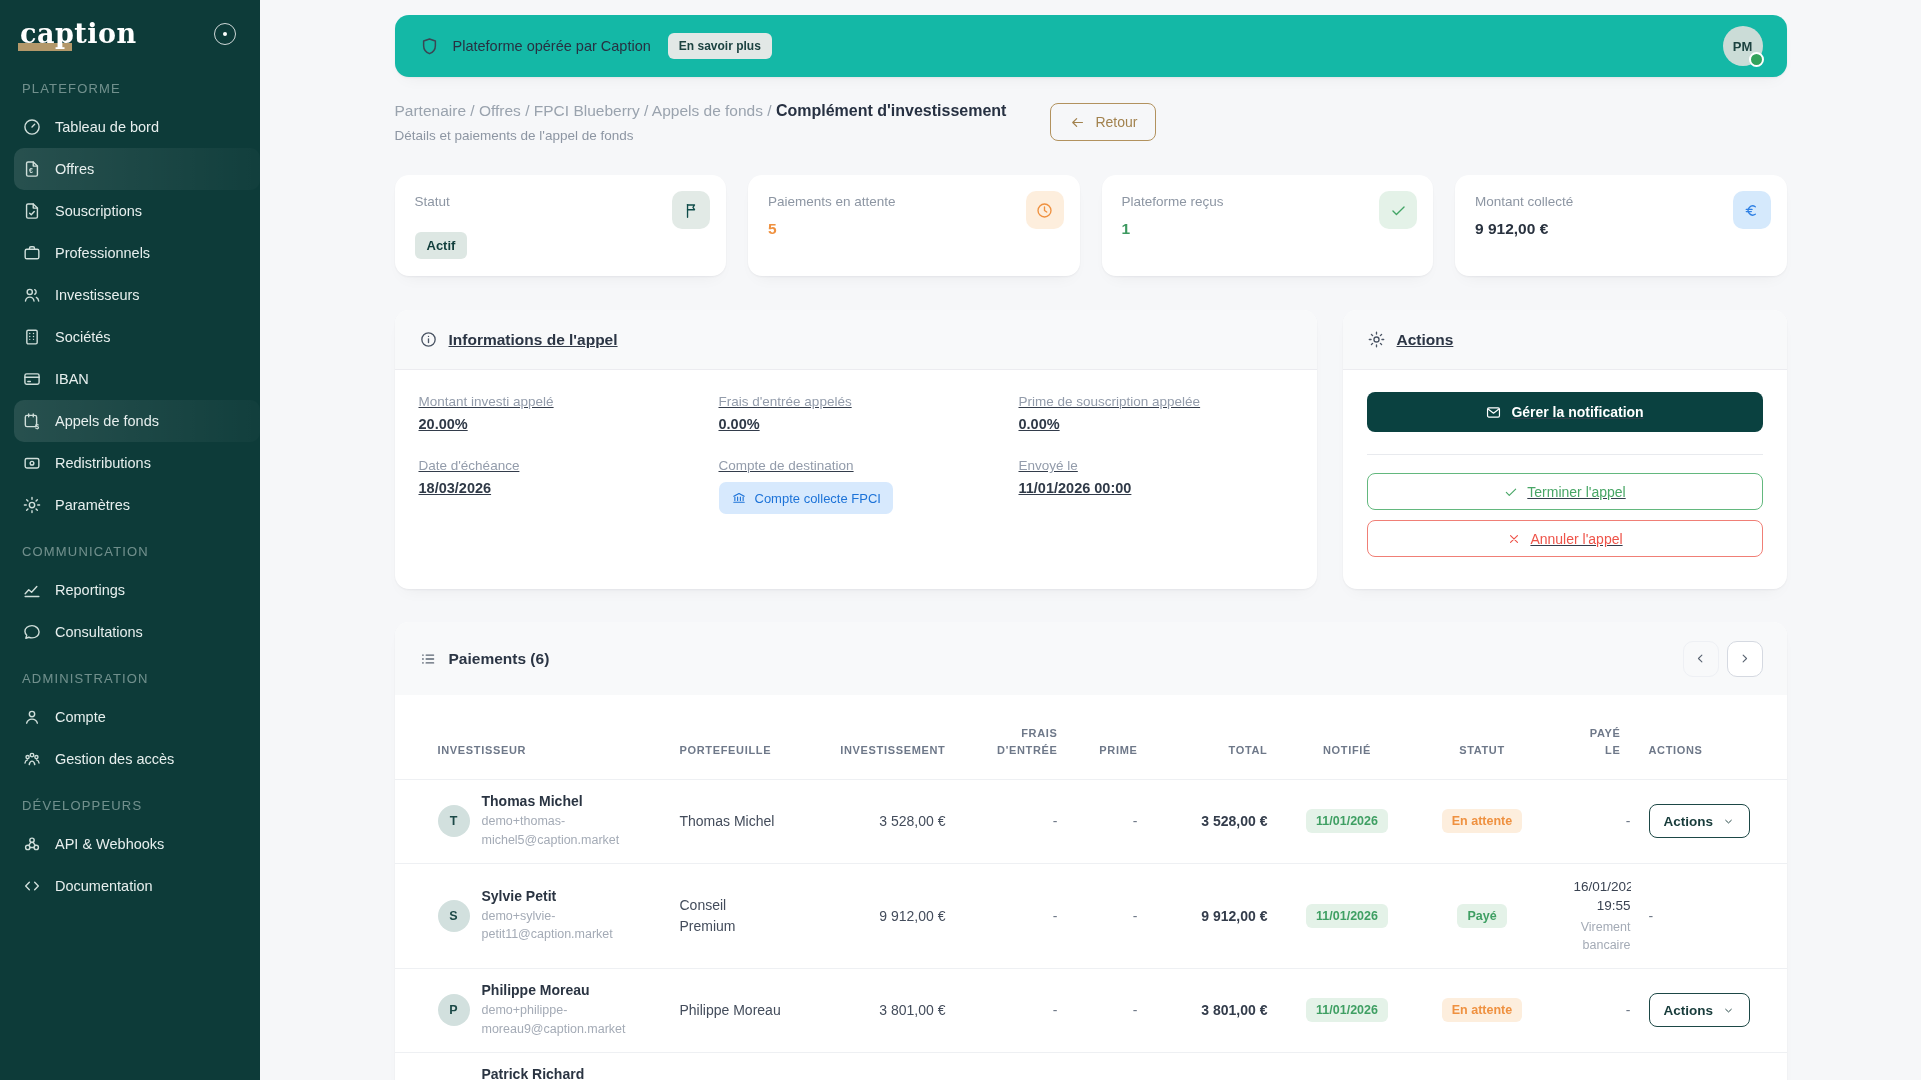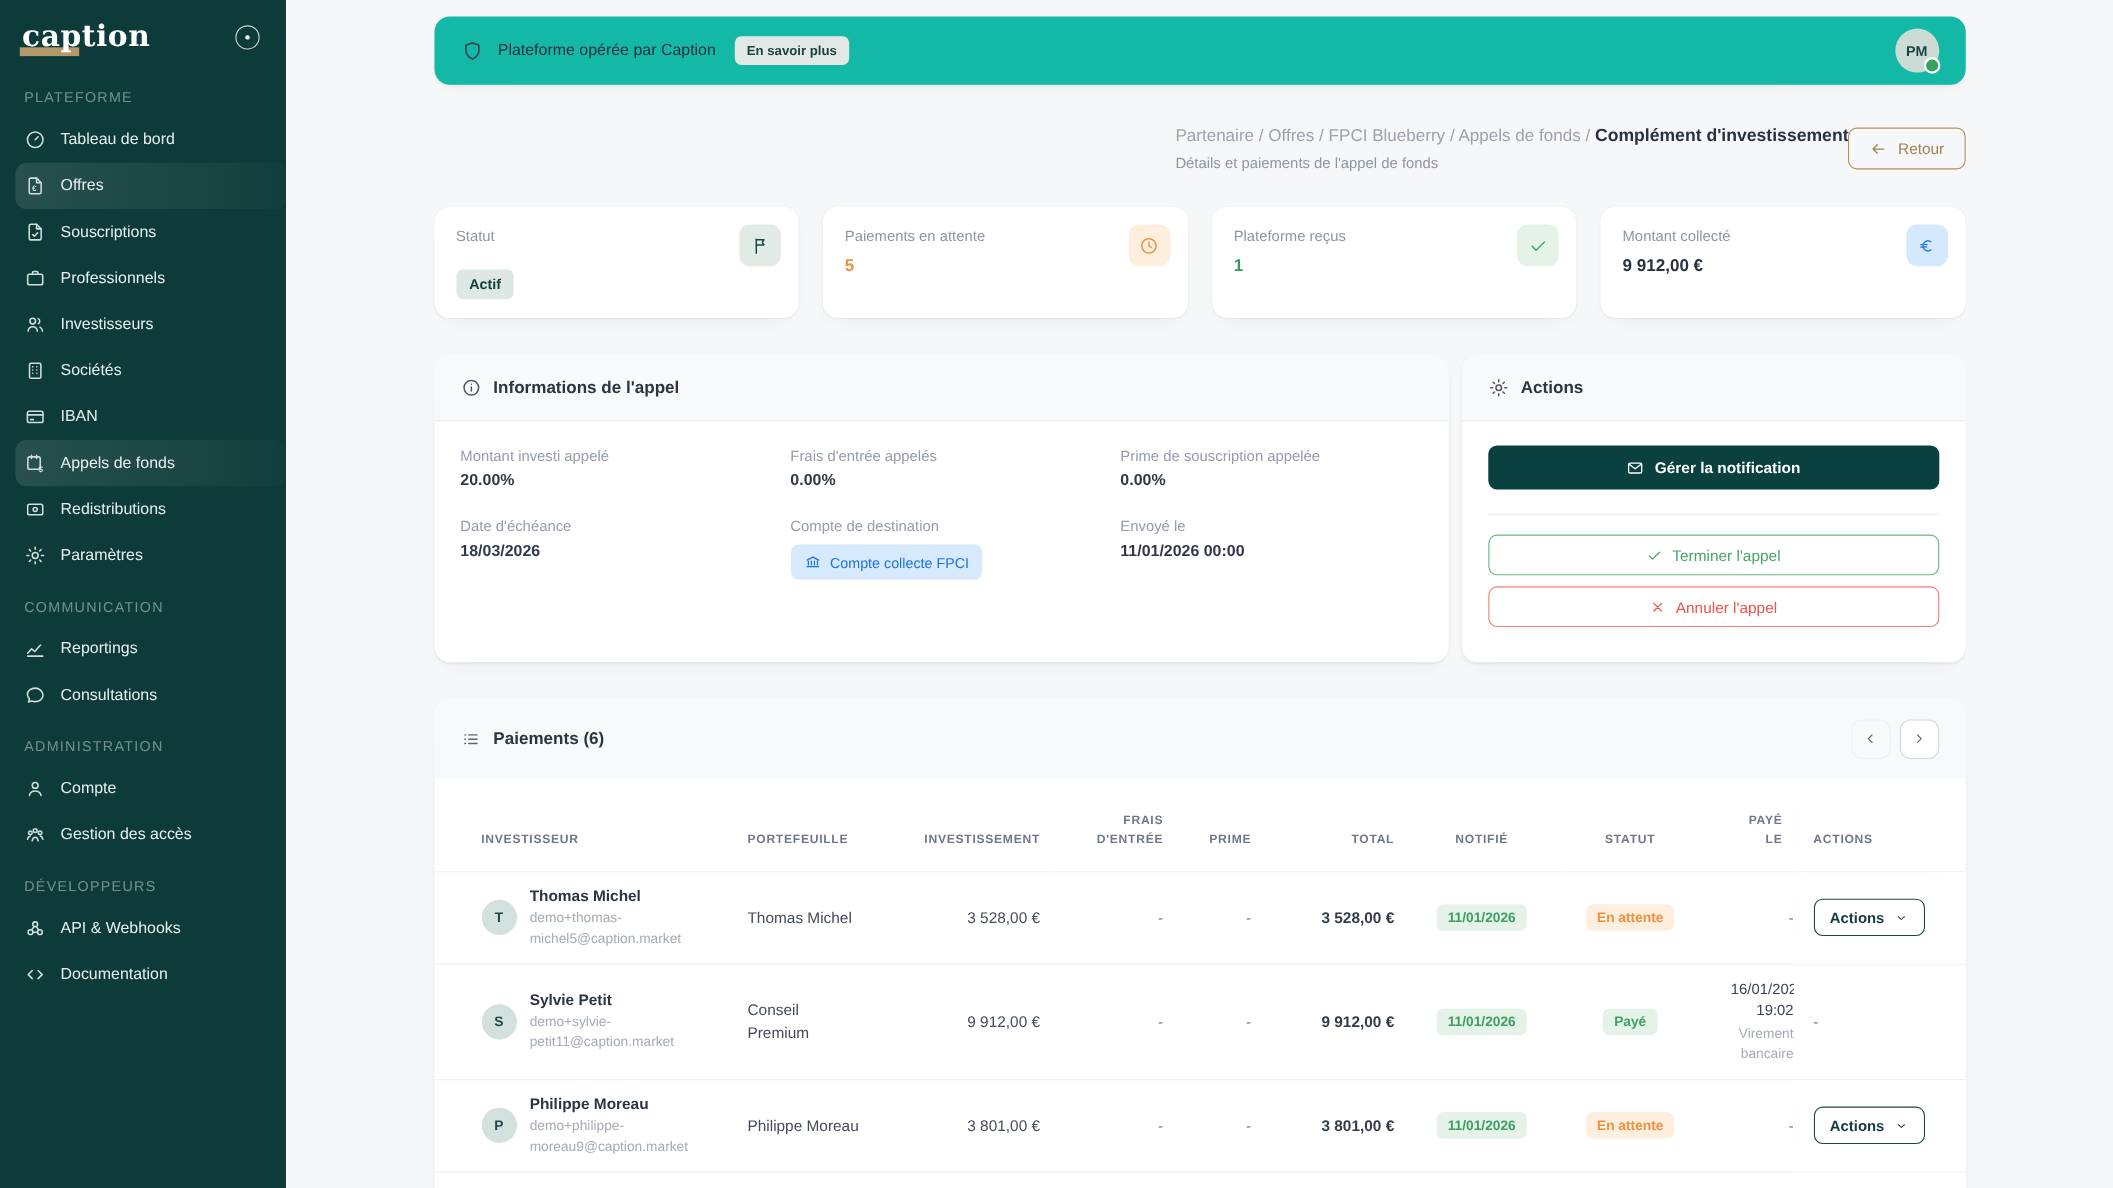--- a/index.html
+++ b/index.html
@@ -70,21 +70,21 @@
     width:40px; height:40px; border-radius:50%; background:#cbdcd7; color:#1c4240;
     font-weight:700; font-size:13px; display:flex; align-items:center; justify-content:center;
     position:relative; cursor:pointer;
   }
   .avatar::after {
     content:""; position:absolute; right:-1px; bottom:-1px; width:11px; height:11px;
     border-radius:50%; background:#33a35c; border:2px solid #fff;
   }
 
   
-  .page-head { display:flex; align-items:flex-start; justify-content:flex-end; margin-top:37px; }
+  .page-head { display:flex; align-items:flex-start; justify-content:flex-start; margin-top:24px;gap:44px; }
   .breadcrumb { font-size:15.5px; color:#9aa3ae; line-height:20px; }
   .crumb { cursor:pointer; }
   .crumb-sep { color:#9aa3ae; }
   .crumb-current { color:#273142; font-weight:700; font-size:16px; }
   .subtitle { margin-top:7px; font-size:13.5px; color:#8d96a3; }
   .back-btn {
     height:38px; padding:0 18px; border:1px solid #b2925e; color:#a2824e; border-radius:8px;
     background:transparent; font-size:14px; font-weight:500; display:flex; align-items:center;
     gap:9px; cursor:pointer; font-family:inherit; margin-top:2px;
   }
@@ -99,21 +99,21 @@
     display:inline-block; background:#dde7e3; color:#113e3c; font-size:13px; font-weight:700;
     padding:6px 12px; border-radius:6px; margin-top:23px;
   }
   .stat-icon {
     position:absolute; top:16px; right:16px; width:38px; height:38px; border-radius:10px;
     display:flex; align-items:center; justify-content:center;
   }
   .stat-icon .ic { width:19px; height:19px; }
 
   
-  .panels { display:flex; gap:12px; margin-top:34px; }
+  .panels { display:flex; gap:26px; margin-top:34px;text-decoration:underline; }
   .panel { background:#fff; border-radius:14px; height:279px; overflow:hidden; }
   .panel-info { width:922px; }
   .panel-actions { flex:1; }
   .panel-head {
     height:60px; background:#f8f9fa; border-bottom:1px solid #ececf0;
     display:flex; align-items:center; gap:11px; padding:0 24px;
     font-size:15.5px; font-weight:600; color:#2b3544;
   }
   .panel-head .ic { width:19px; height:19px; color:#4c5665; }
   .info-grid { display:grid; grid-template-columns:300px 300px 1fr; row-gap:26px; padding:24px; }
@@ -628,21 +628,21 @@
               </td>
               <td class="col-num"><span>9 912,00 €</span></td>
               <td class="col-num"><span class="dash">-</span></td>
               <td class="col-num"><span class="dash">-</span></td>
               <td class="col-num"><span class="tot">9 912,00 €</span></td>
               <td class="col-ctr"><span class="tbadge tbadge-green">11/01/2026</span></td>
               <td class="col-ctr"><span class="tbadge tbadge-green">Payé</span></td>
               <td class="col-paid">
                 <div class="paid-inner">
                   <div class="paid-line">16/01/2026</div>
-                  <div class="paid-line">19:02</div>
+                  <div class="paid-line">19:55</div>
                   <div class="paid-method">Virement bancaire</div>
                 </div>
               </td>
               <td class="col-actions"><span class="dash">-</span></td>
             </tr>
             <tr>
               <td class="col-inv">
                 <div class="cell-inv">
                   <span class="avatar-sm">P</span>
                   <div>

